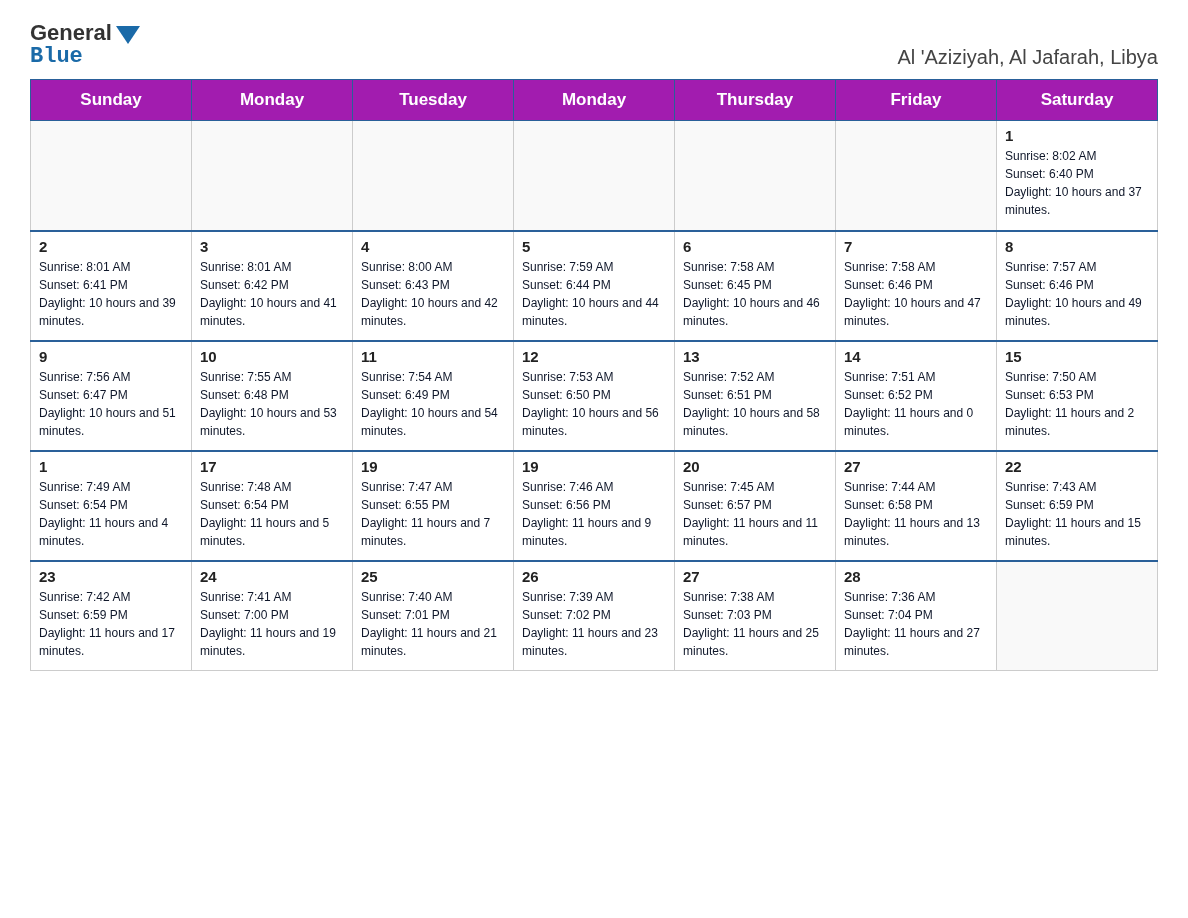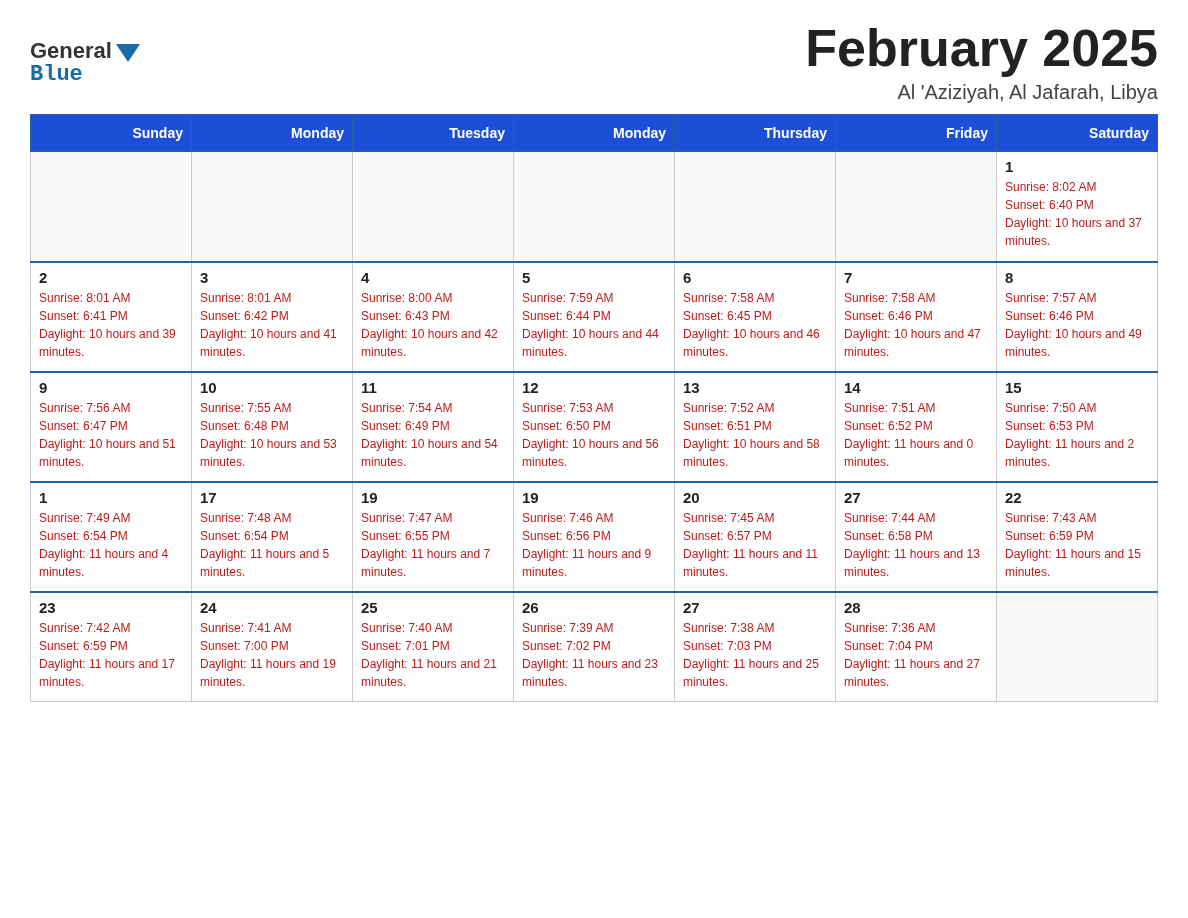--- a/index.html
+++ b/index.html
@@ -6,21 +6,21 @@
     body {
       font-family: Arial, sans-serif;
       background: #fff;
       padding: 20px 30px;
       width: 1188px;
       min-height: 918px;
     }
     .header {
       display: flex;
       justify-content: space-between;
-      align-items: center;
+      align-items: flex-end;
       margin-bottom: 10px;
     }
     .logo {
       display: flex;
       flex-direction: column;
       align-items: flex-start;
     }
     .logo-top {
       display: flex;
       align-items: center;
@@ -59,26 +59,26 @@
       font-size: 20px;
       color: #444;
       margin-top: 4px;
     }
     .calendar {
       width: 100%;
       border-collapse: collapse;
       margin-top: 6px;
     }
     .calendar th {
-      background-color: #1d4ed8;
+      background-color: #a21caf;
       color: #fff;
-      font-size: 14px;
+      font-size: 17px;
       font-weight: bold;
       padding: 10px 8px;
-      text-align: right;
+      text-align: center;
       border: 1px solid #2a6099;
     }
     .calendar td {
       vertical-align: top;
       border: 1px solid #ccc;
       padding: 6px 8px;
       width: calc(100% / 7);
       min-height: 110px;
       height: 110px;
       font-size: 12.5px;
@@ -90,40 +90,39 @@
     }
     .day-number {
       font-size: 15px;
       font-weight: bold;
       color: #222;
       display: block;
       margin-bottom: 3px;
     }
     .day-info {
       font-size: 12px;
-      color: #b91c1c;
+      color: #0f172a;
       line-height: 1.5;
     }
     .row-separator td {
       border-top: 2px solid #2a6099;
     }
   </style>
 </head>
 <body>
 
 <div class="header">
   <div class="logo">
     <div class="logo-top">
       <span class="logo-general">General</span>
       <div class="logo-arrow"></div>
     </div>
     <span class="logo-blue">Blue</span>
   </div>
   <div class="title-block">
-    <div class="calendar-title">February 2025</div>
     <div class="calendar-subtitle">Al 'Aziziyah, Al Jafarah, Libya</div>
   </div>
 </div>
 
 <table class="calendar">
   <thead>
     <tr>
       <th>Sunday</th>
       <th>Monday</th>
       <th>Tuesday</th>

